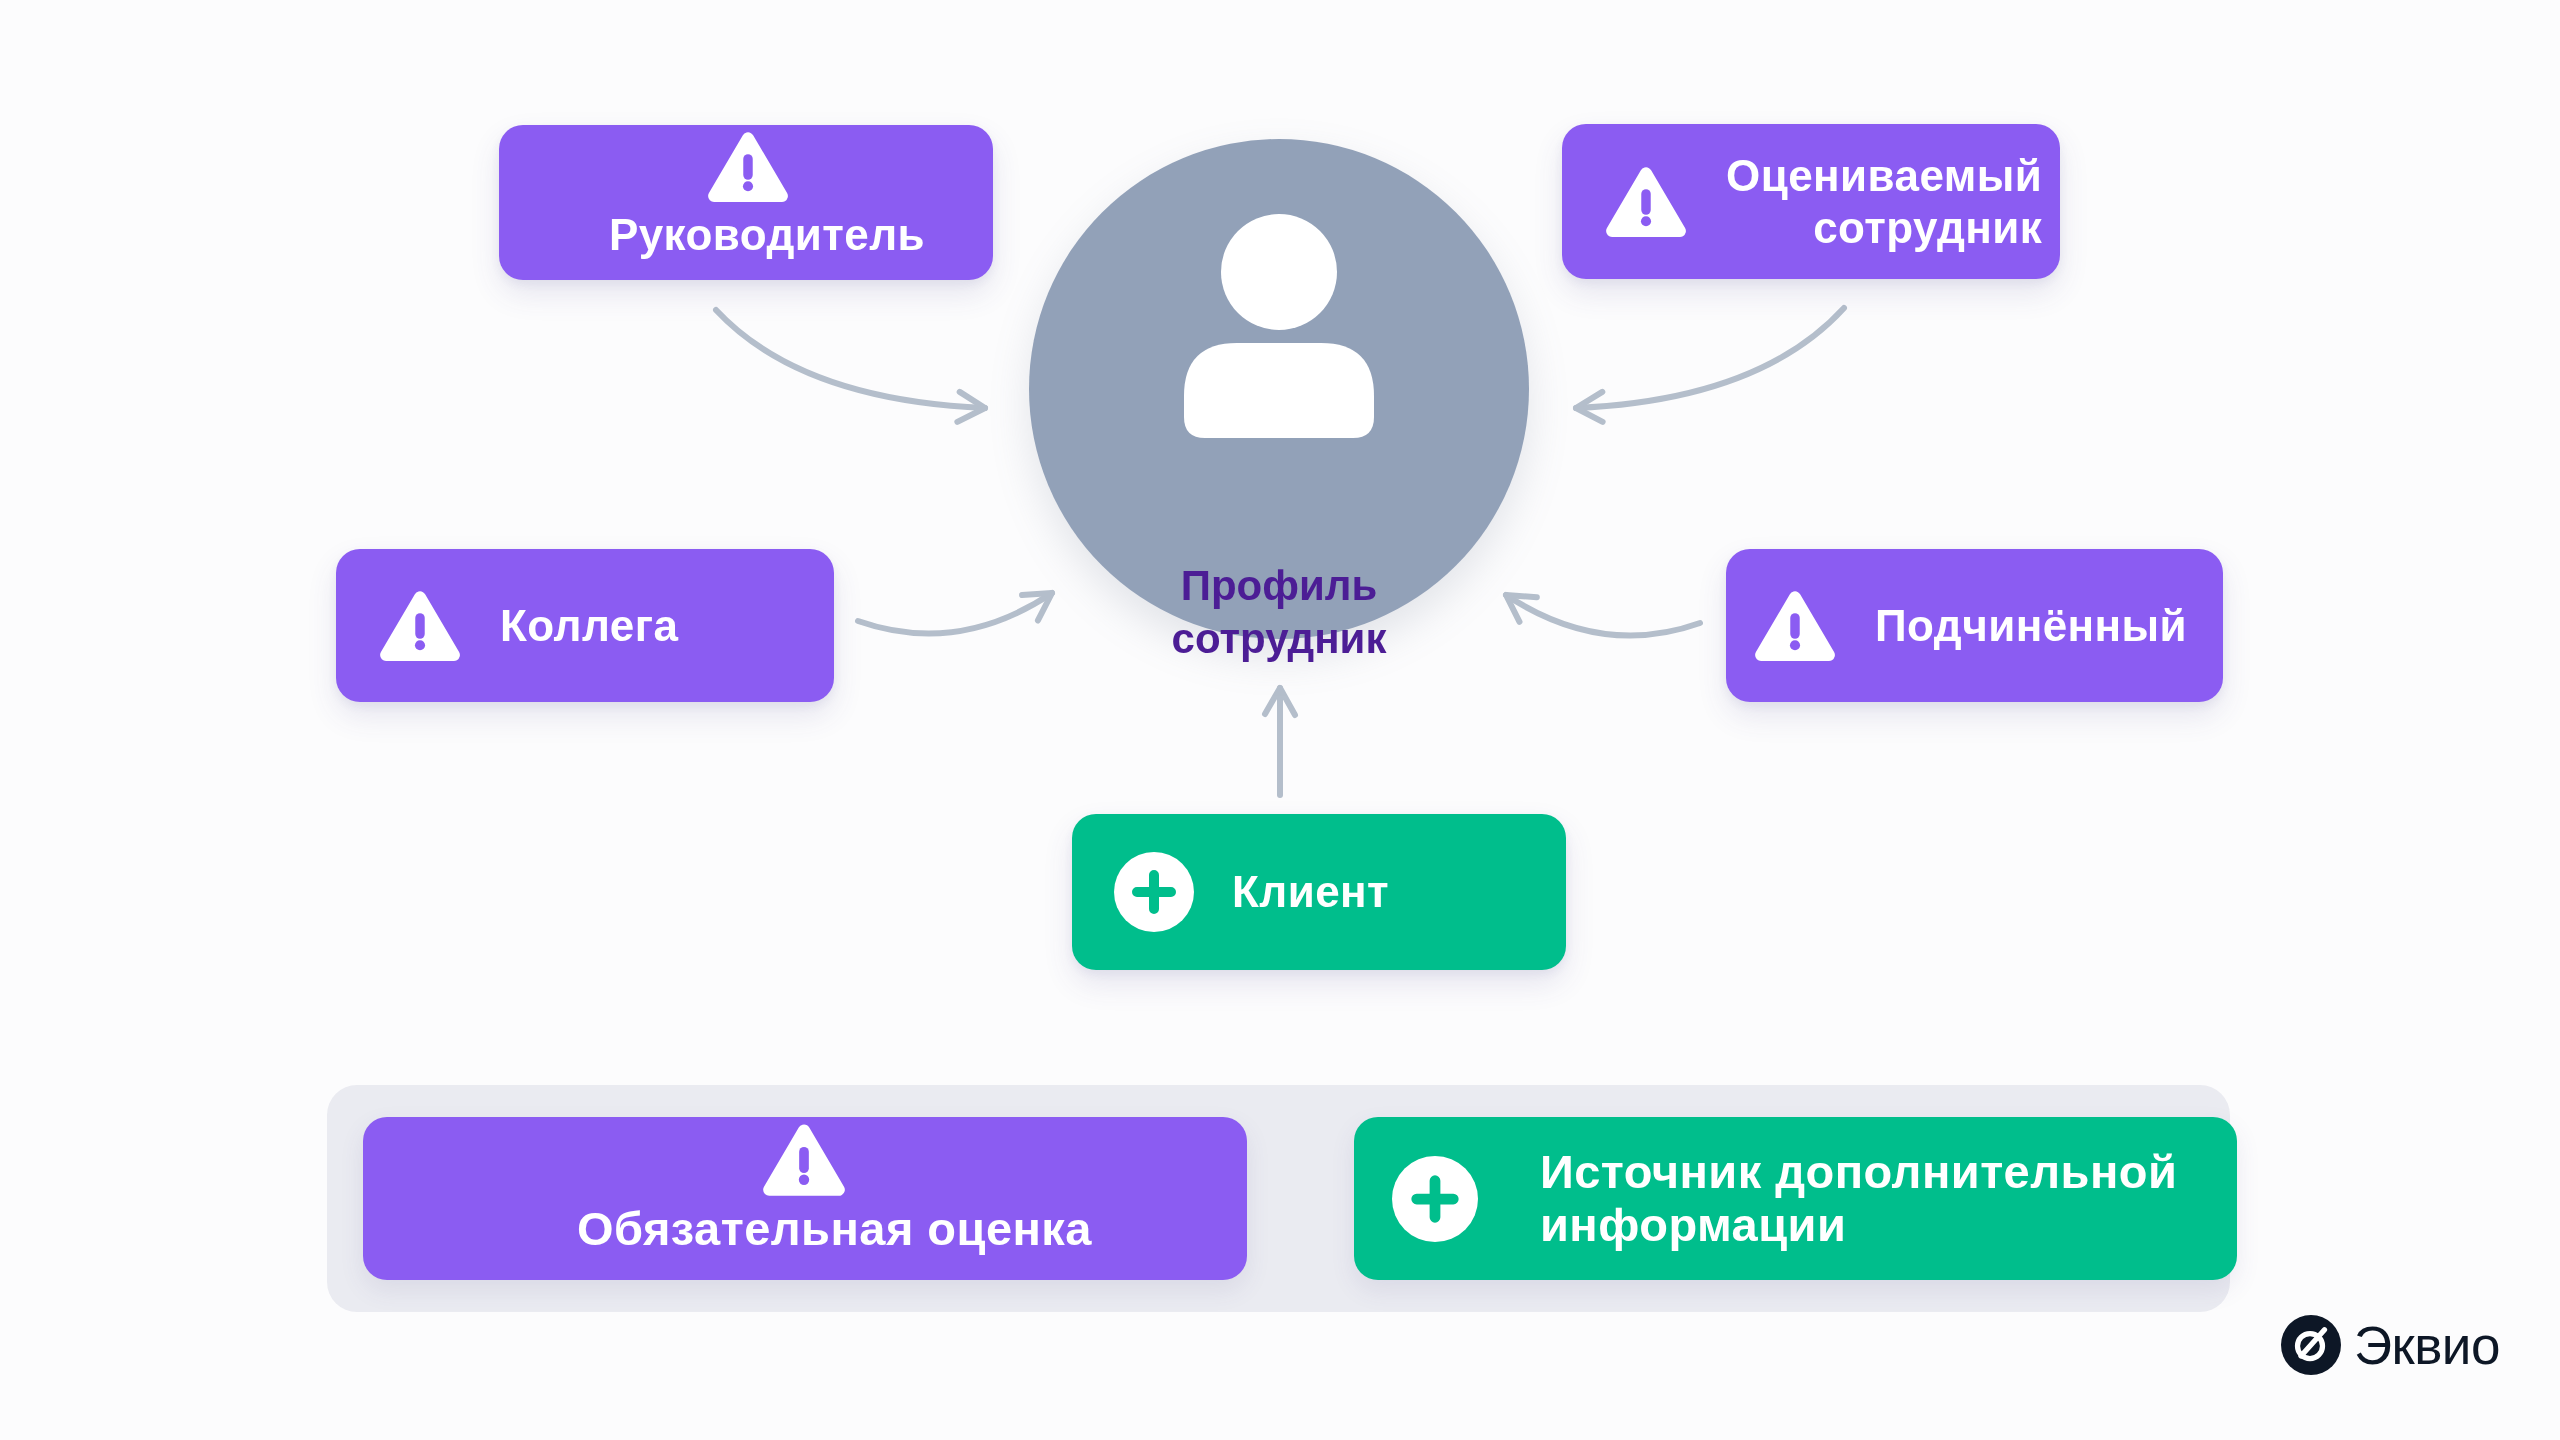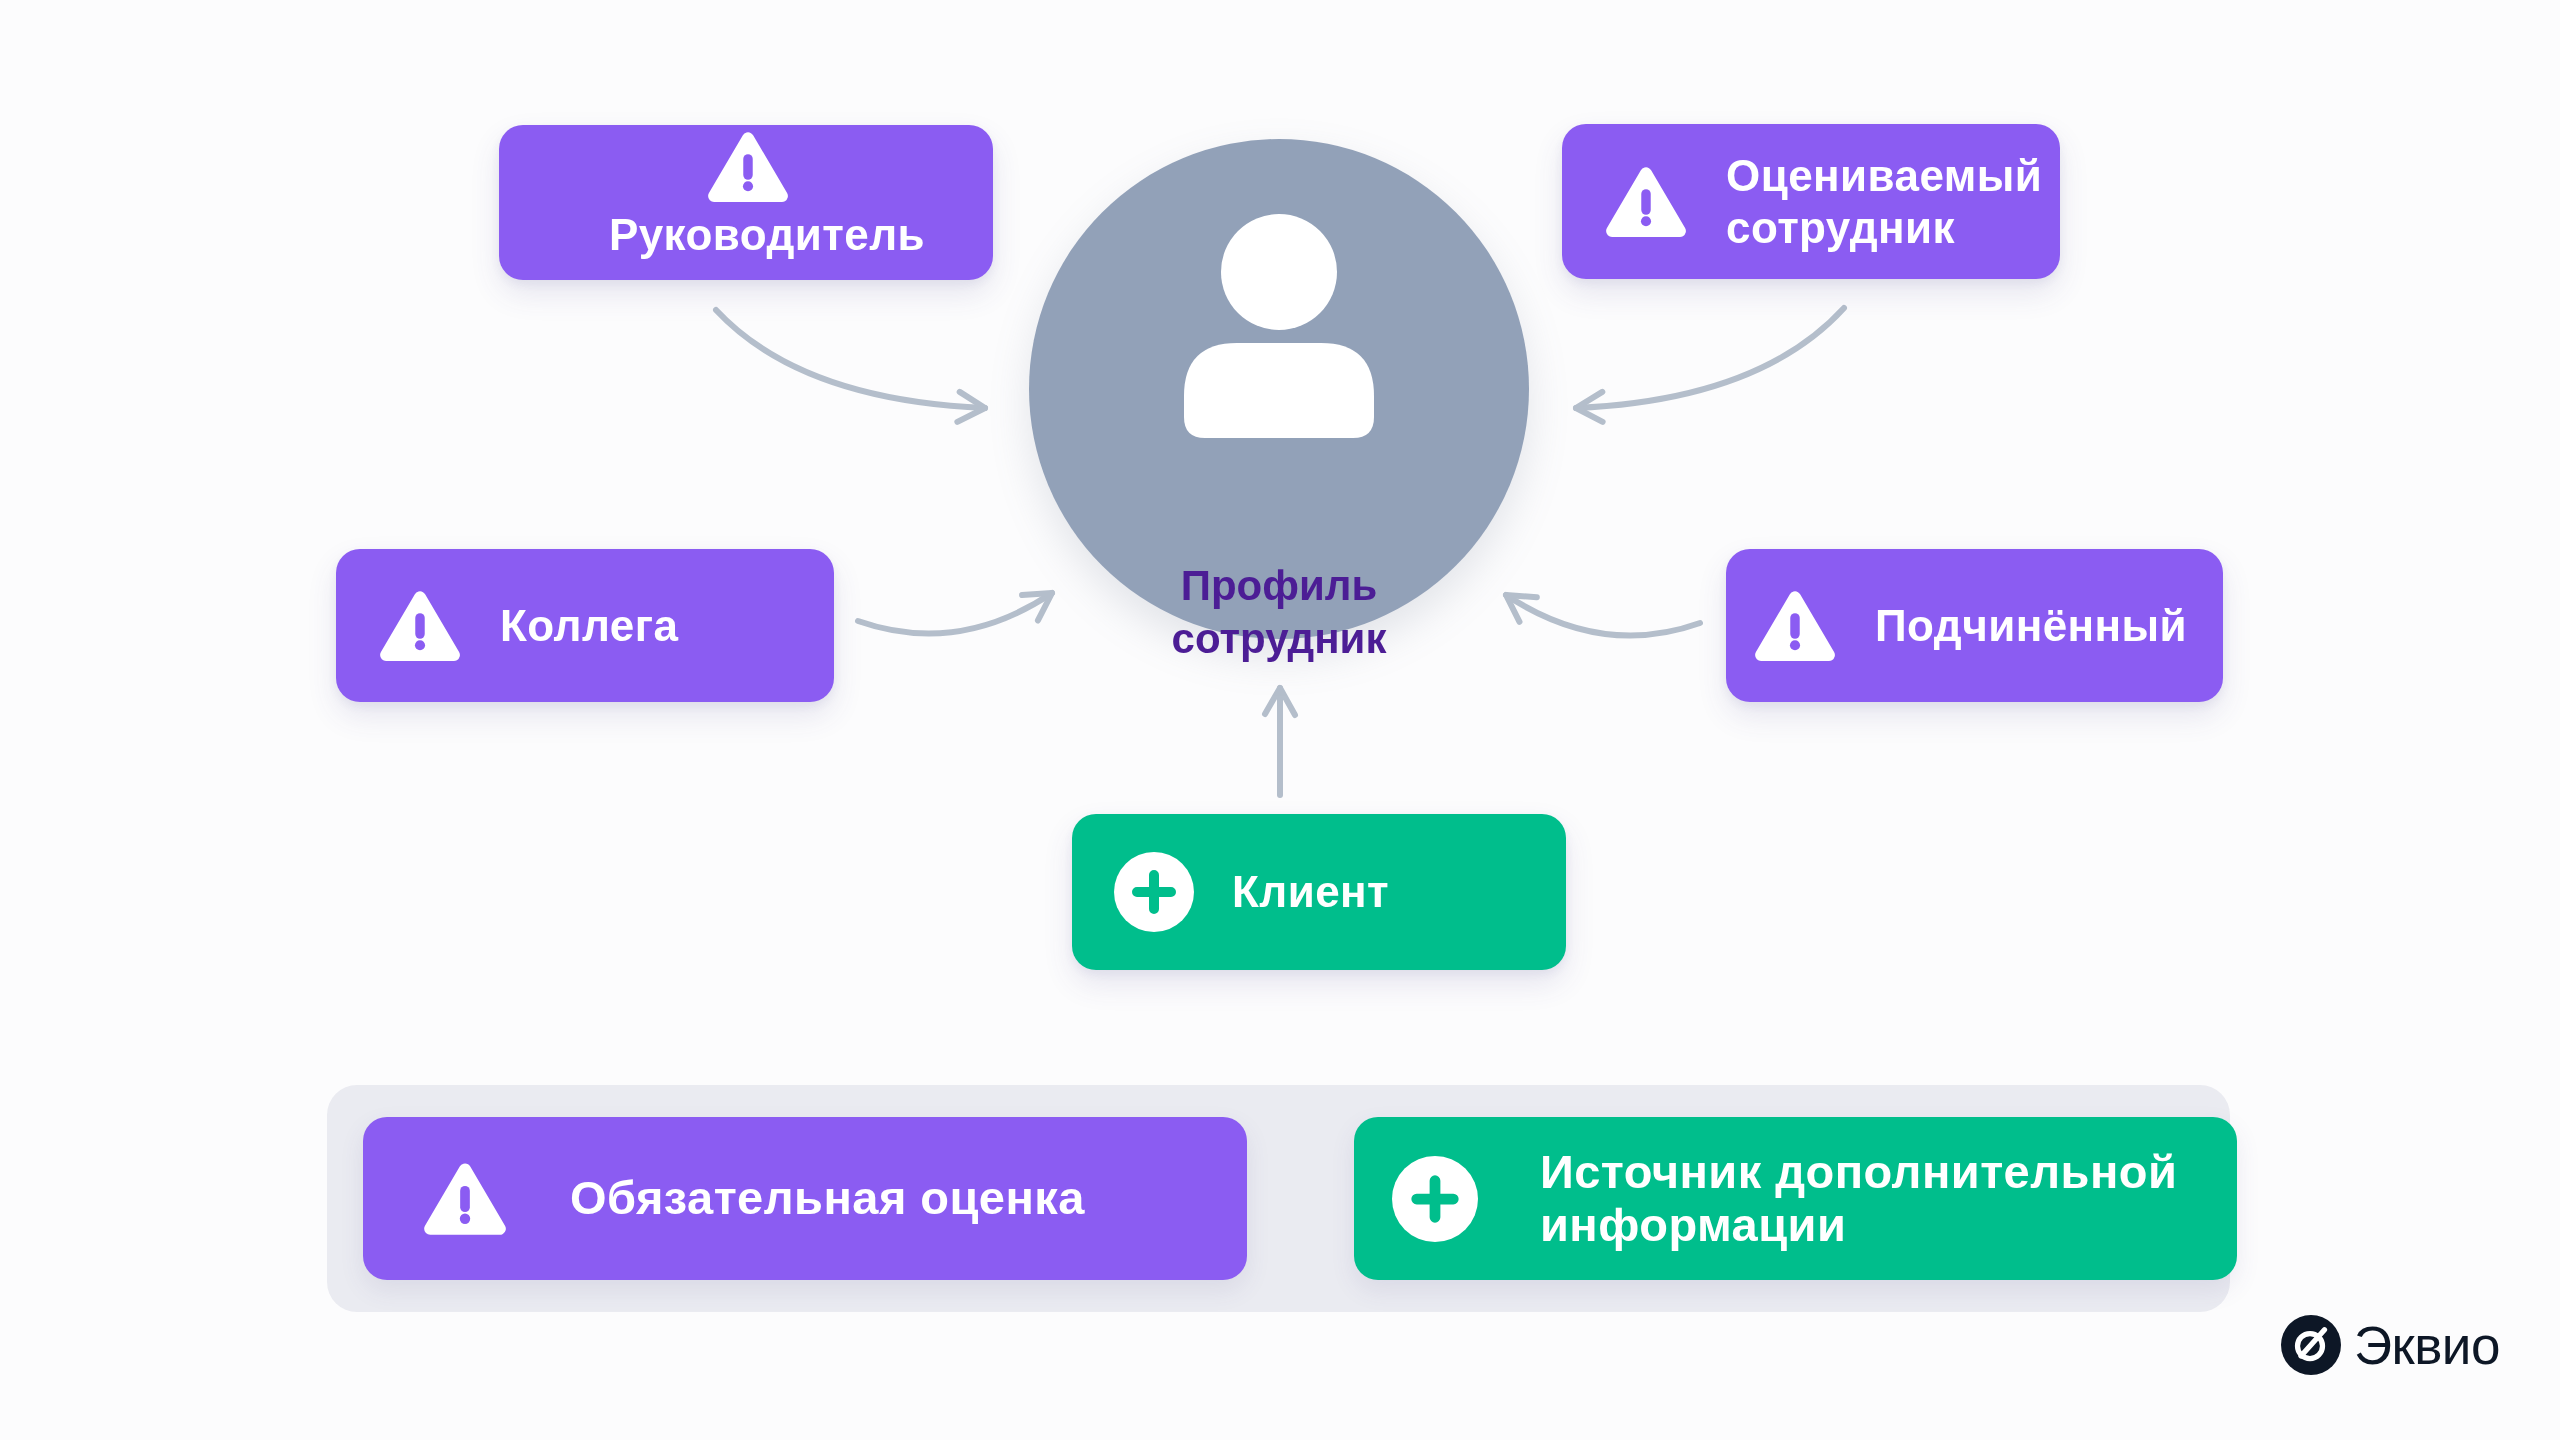--- a/index.html
+++ b/index.html
@@ -44,34 +44,34 @@
     padding-left:42px;box-sizing:border-box;
   }
   .node.purple{background:var(--c-purple,#8B5CF2);}
   .node.green{background:var(--c-green,#00BE8C);margin-left:40px;}
   .node .icon{flex:0 0 auto;display:flex;margin-right:38px;}
   .node .icon svg{width:84px;height:84px;}
   .node .label{font-size:44px;font-weight:600;line-height:1.16;letter-spacing:.01em;}
   .node .label span{display:block;}
 
   .n-manager    {left:499px; top:125px; width:494px; height:155px;flex-direction:column;}
-  .n-evaluated  {left:1562px;top:124px; width:498px; height:155px;}
+  .n-evaluated  {left:1562px;top:124px; width:498px; height:155px;text-align:right;}
   .n-colleague  {left:336px; top:549px; width:498px; height:153px;}
   .n-subordinate{left:1726px;top:549px; width:497px; height:153px;padding-left:27px;}
   .n-client     {left:1032px;top:814px; width:494px; height:156px;}
   .n-client .icon svg{width:80px;height:80px;}
 
   
   .legend{
     position:absolute;left:327px;top:1085px;width:1903px;height:227px;
     background:var(--c-legend_bg,#EAEBF1);
     border-radius:30px;
   }
   .legend .node{box-shadow:0 10px 24px rgba(76,66,140,.10);}
-  .l-mandatory{left:36px;top:32px;width:884px;height:163px;padding-left:59px;}
+  .l-mandatory{left:36px;top:32px;width:884px;height:163px;padding-left:59px;flex-direction:column;}
   .l-source   {left:987px;top:32px;width:883px;height:163px;padding-left:38px;}
   .legend .node .icon{margin-right:62px;}
   .legend .node .icon svg{width:86px;height:86px;}
   .legend .node .label{font-size:47px;font-weight:600;line-height:1.12;}
 
   
   .logo{
     position:absolute;left:2281px;top:1314px;height:62px;
     display:flex;align-items:center;gap:13px;
     color:var(--c-logo,#0D1726);

